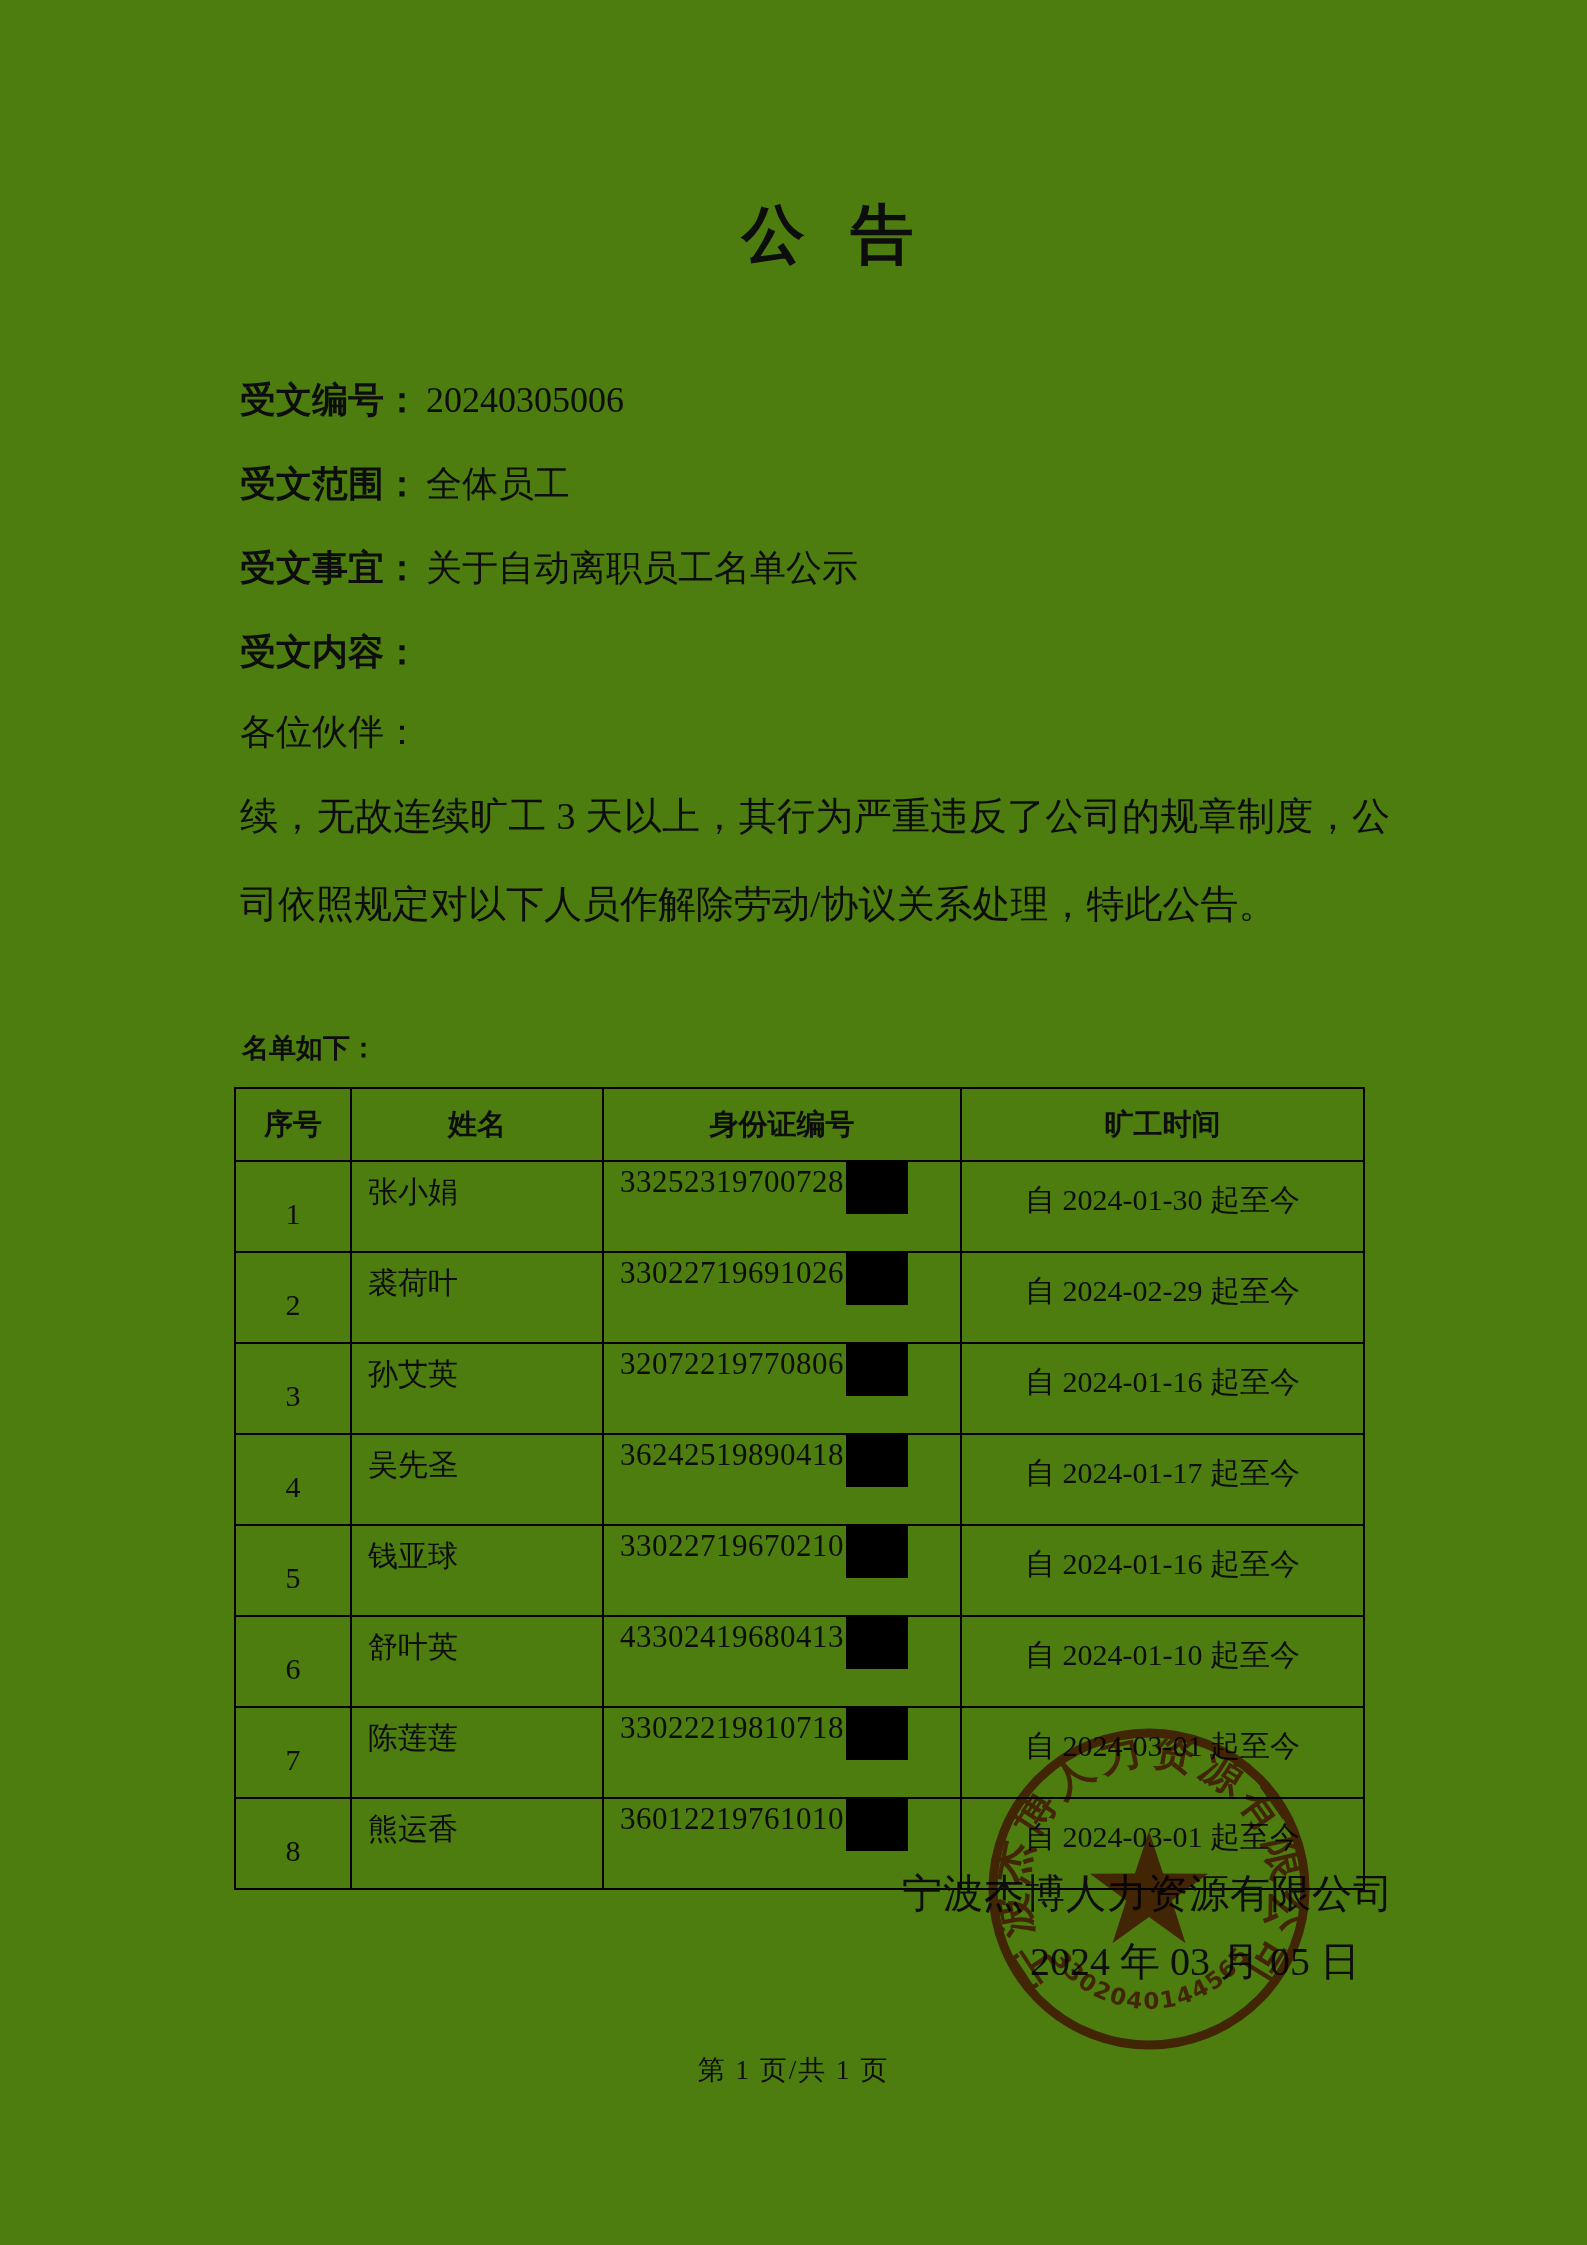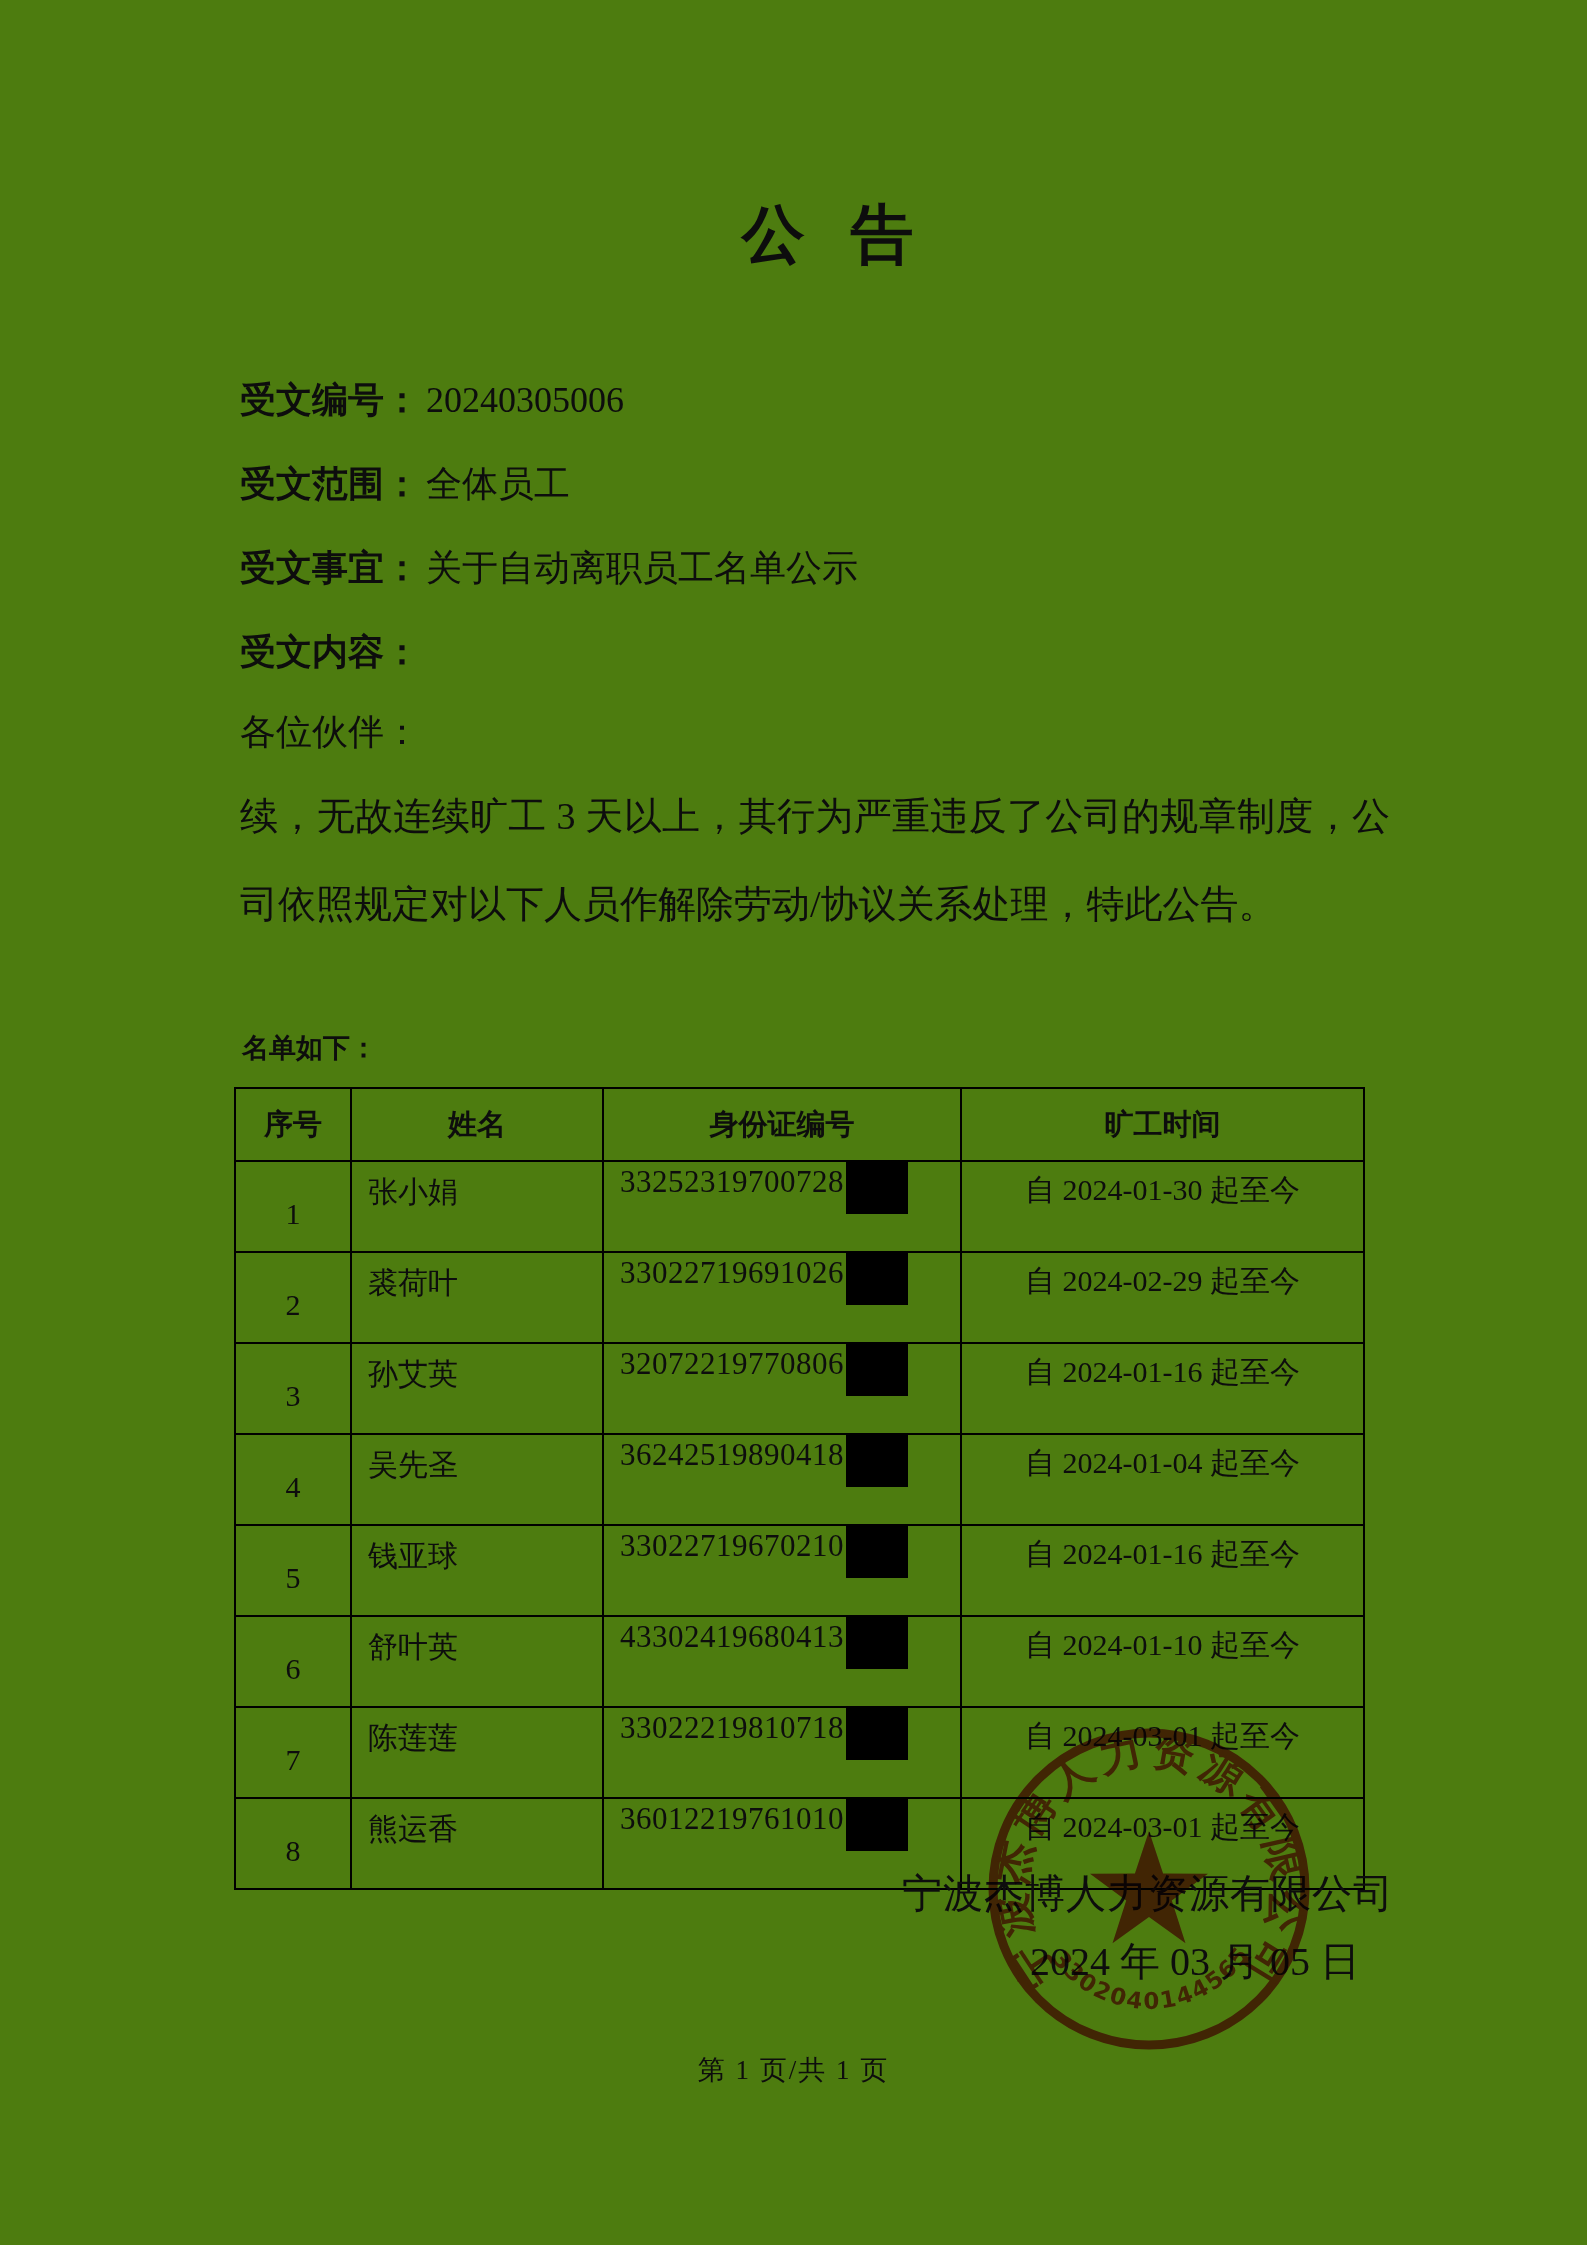--- a/index.html
+++ b/index.html
@@ -37,21 +37,21 @@
   table.roster th,table.roster td{border:2px solid #000;}
   table.roster th{
     height:69px;font-size:29px;font-weight:bold;text-align:center;vertical-align:middle;
   }
   td.cell-no{height:72px;text-align:center;vertical-align:middle;font-size:30px;padding-top:16px;}
   td.cell-name{vertical-align:top;font-size:30px;padding:10px 0 0 16px;}
   td.cell-id{vertical-align:top;padding:0 0 0 16px;}
   .id-wrap{display:flex;align-items:flex-start;}
   .id-digits{font-size:31px;line-height:40px;letter-spacing:0.5px;}
   .redact{display:inline-block;width:62px;height:52px;background:#000;margin-left:2px;}
-  td.cell-date{vertical-align:top;text-align:center;font-size:30px;padding-top:8px;}
+  td.cell-date{vertical-align:top;text-align:center;font-size:30px;padding-top:18px;}
   .sig-company{position:absolute;left:902px;top:1866px;font-size:40px;letter-spacing:1px;}
   .sig-date{position:absolute;left:1030px;top:1934px;font-size:40px;}
   .stamp{position:absolute;left:979px;top:1719px;width:340px;height:340px;mix-blend-mode:multiply;opacity:0.92;}
   .footer{position:absolute;left:0;top:2052px;width:1587px;text-align:center;font-size:27px;letter-spacing:2px;}
 </style>
 </head>
 <body>
 
 <div class="page">
 
@@ -139,21 +139,21 @@
 
     <tr>
       <td class="cell-no">4</td>
       <td class="cell-name">吴先圣</td>
       <td class="cell-id">
         <div class="id-wrap">
           <span class="id-digits">36242519890418</span>
           <span class="redact"></span>
         </div>
       </td>
-      <td class="cell-date">自 2024-01-04 起至今</td>
+      <td class="cell-date">自 2024-01-17 起至今</td>
     </tr>
 
     <tr>
       <td class="cell-no">5</td>
       <td class="cell-name">钱亚球</td>
       <td class="cell-id">
         <div class="id-wrap">
           <span class="id-digits">33022719670210</span>
           <span class="redact"></span>
         </div>

